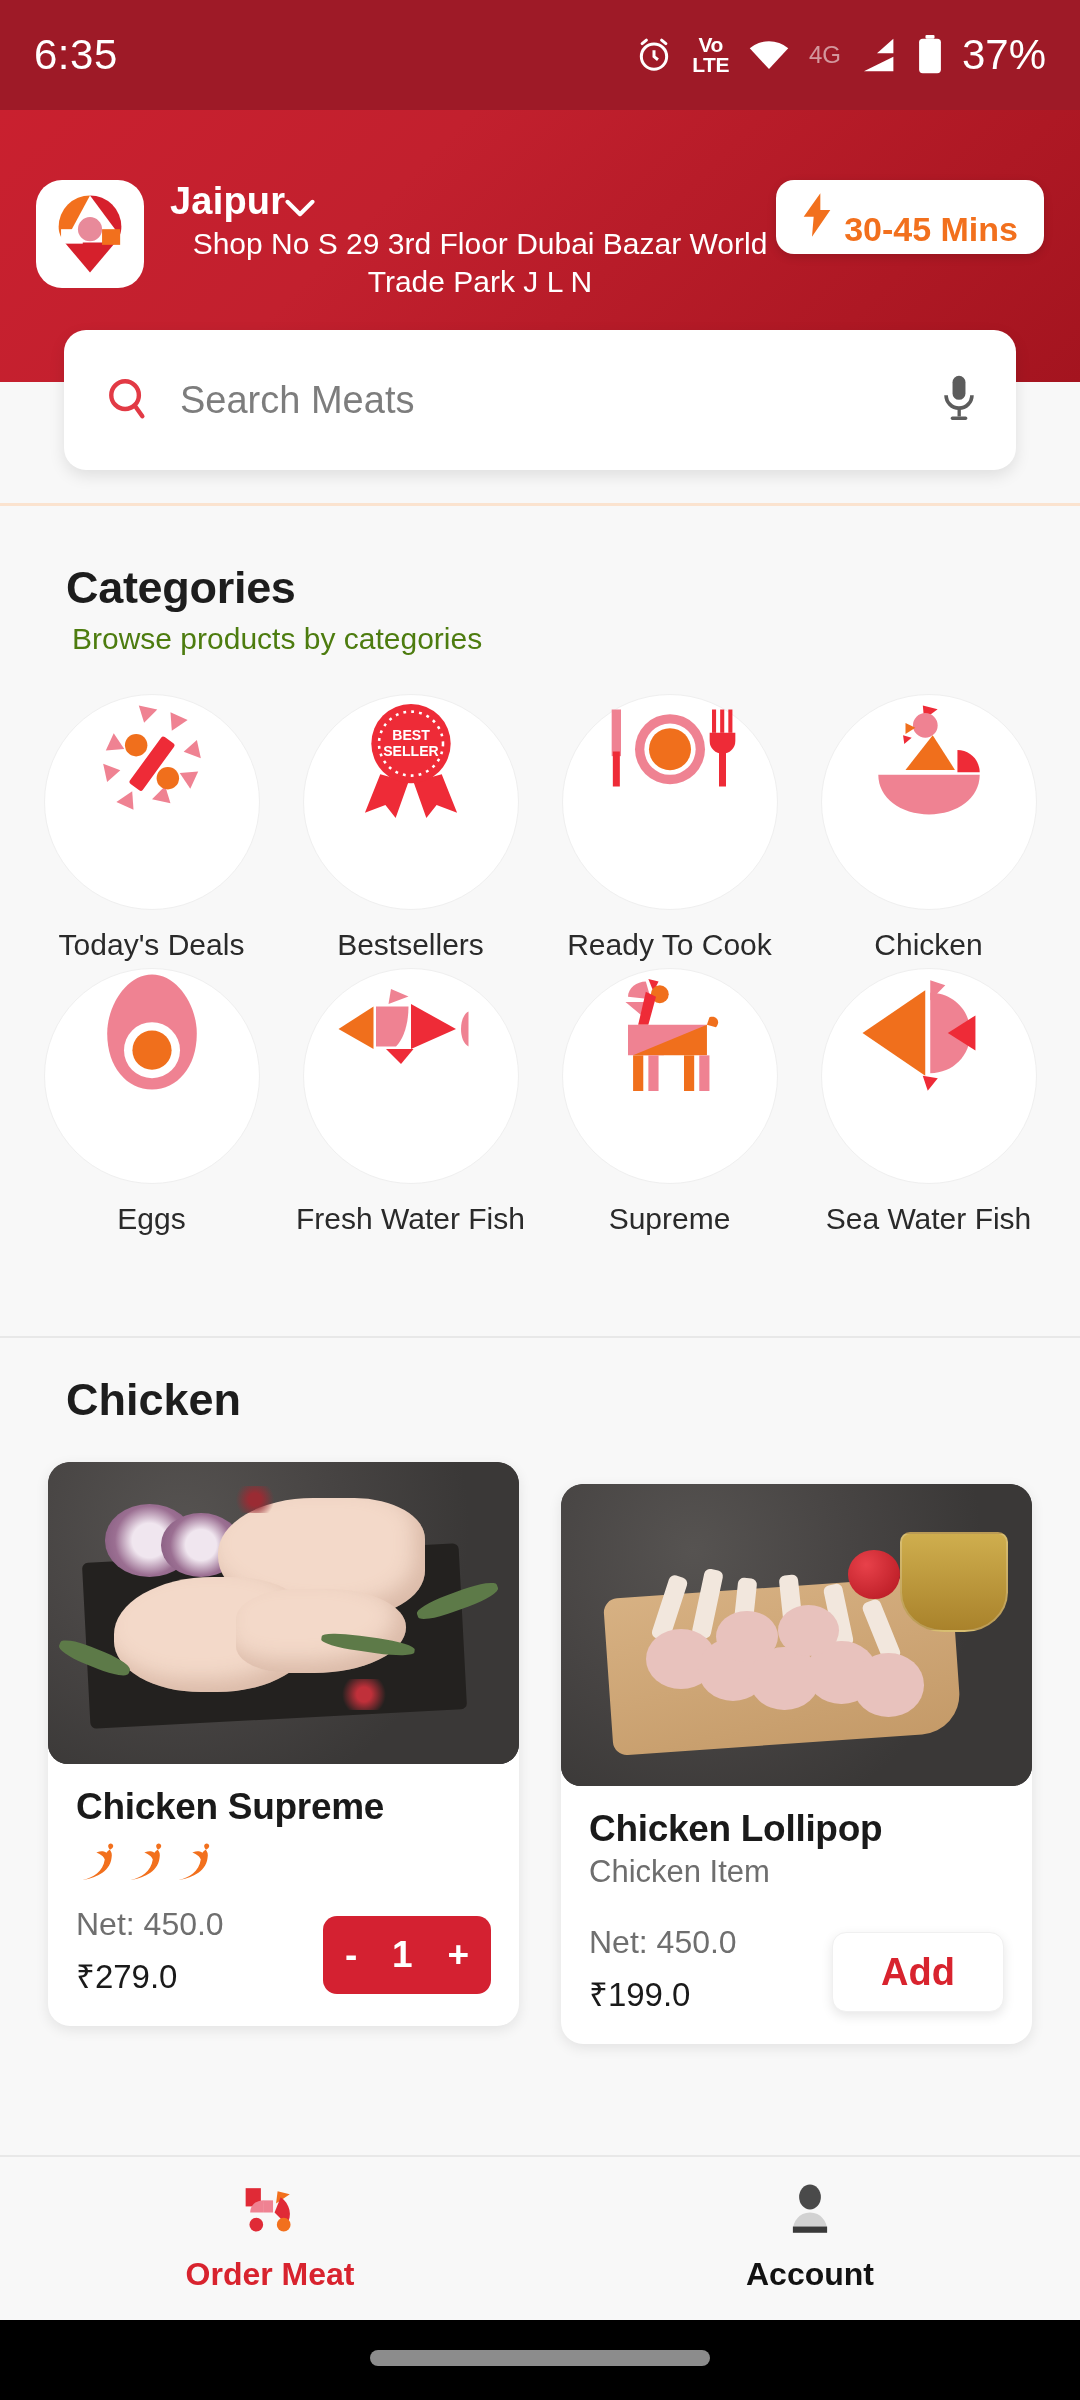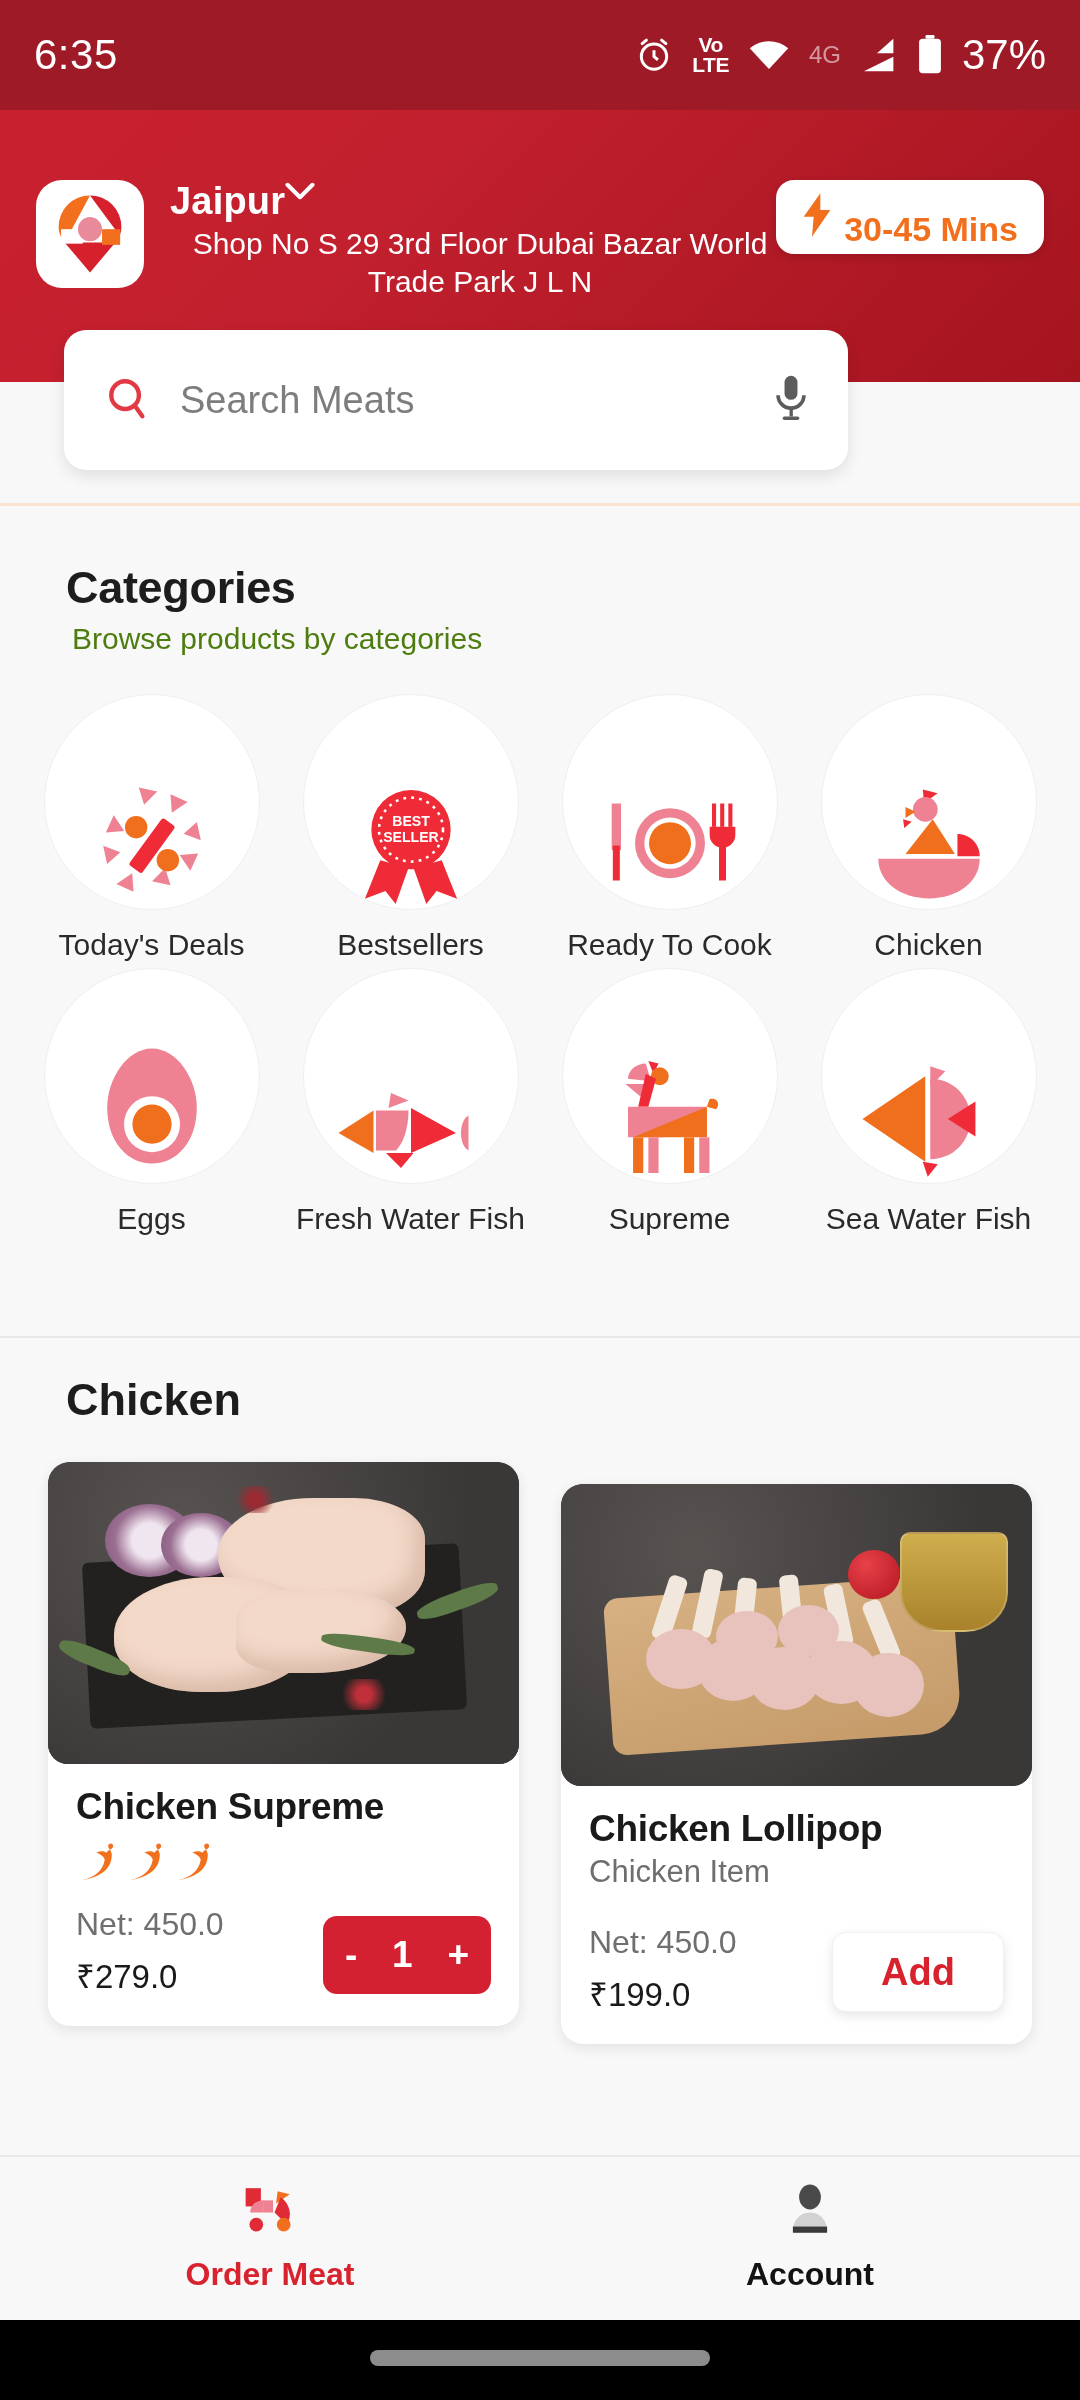--- a/index.html
+++ b/index.html
@@ -33,36 +33,36 @@
   }
   .header-row {
     position: absolute; left: 0; top: 70px; width: 1080px;
     display: flex; align-items: flex-start; padding: 0 36px;
   }
   .logo-tile {
     width: 108px; height: 108px; background: #ffffff; border-radius: 26px;
     flex: 0 0 auto; display: flex; align-items: center; justify-content: center;
   }
   .loc-block { margin-left: 26px; flex: 1 1 auto; min-width: 0; }
-  .city-line { display: flex; align-items: flex-start; }
+  .city-line { display: flex; align-items: flex-end; }
   .city-name { color: #ffffff; font-size: 38px; font-weight: bold; letter-spacing: 0.2px; }
   .chev { display: block; }
   .addr { color: #ffffff; font-size: 30px; line-height: 1.27; margin-top: 2px; max-width: 620px; text-align: center; }
   .eta-badge {
     position: absolute; right: 36px; top: 0;
     background: #ffffff; border-radius: 18px;
     height: 74px; padding: 0 26px;
     display: flex; align-items: center; gap: 12px;
     box-shadow: 0 3px 10px rgba(0,0,0,0.14);
   }
   .eta-text { color: #f2701d; font-size: 34px; font-weight: bold; white-space: nowrap; margin-top: 25px; }
 
   
   .searchbar {
-    position: absolute; left: 64px; top: 330px; width: 784px; height: 140px;
+    position: absolute; left: 64px; top: 330px; width: 952px; height: 140px;
     background: #ffffff; border-radius: 22px;
     display: flex; align-items: center; padding: 0 40px;
     box-shadow: 0 6px 16px rgba(0,0,0,0.10);
     z-index: 5;
   }
   .search-ph { flex: 1 1 auto; margin-left: 30px; color: #7d7d7d; font-size: 38px; }
 
   .peach-rule { position: absolute; left:0; top: 503px; width: 1080px; height: 3px; background: #fbe3cf; }
 
   
@@ -70,21 +70,21 @@
   .cat-title { margin-left: 66px; font-size: 45px; font-weight: bold; color: #1d1d1d; letter-spacing: -0.3px; }
   .cat-sub { margin-left: 72px; margin-top: 8px; font-size: 30px; color: #4d7c0f; }
   .cat-grid {
     margin-top: 38px; display: grid; grid-template-columns: repeat(4, 1fr);
     row-gap: 6px; padding: 0 22px;
   }
   .cat-cell { display: flex; flex-direction: column; align-items: center; }
   .cat-circle {
     width: 216px; height: 216px; border-radius: 50%;
     background: #ffffff; border: 1px solid #efefef;
-    display: flex; align-items: flex-end; justify-content: center;
+    display: flex; align-items: flex-start; justify-content: center;
   }
   .cat-label { margin-top: 18px; font-size: 30px; color: #2a2a2a; text-align: center; white-space: nowrap; }
 
   .sec-divider { position: absolute; left: 0; width: 1080px; height: 2px; background: #e8e8e8; }
 
   
   .prod-section { position: absolute; left: 0; top: 1338px; width: 1080px; }
   .prod-head { margin-left: 66px; margin-top: 36px; font-size: 45px; font-weight: bold; color: #1d1d1d; }
   .prod-grid { margin-top: 36px; display: flex; gap: 42px; padding: 0 48px; align-items: flex-start; }
   .card {

